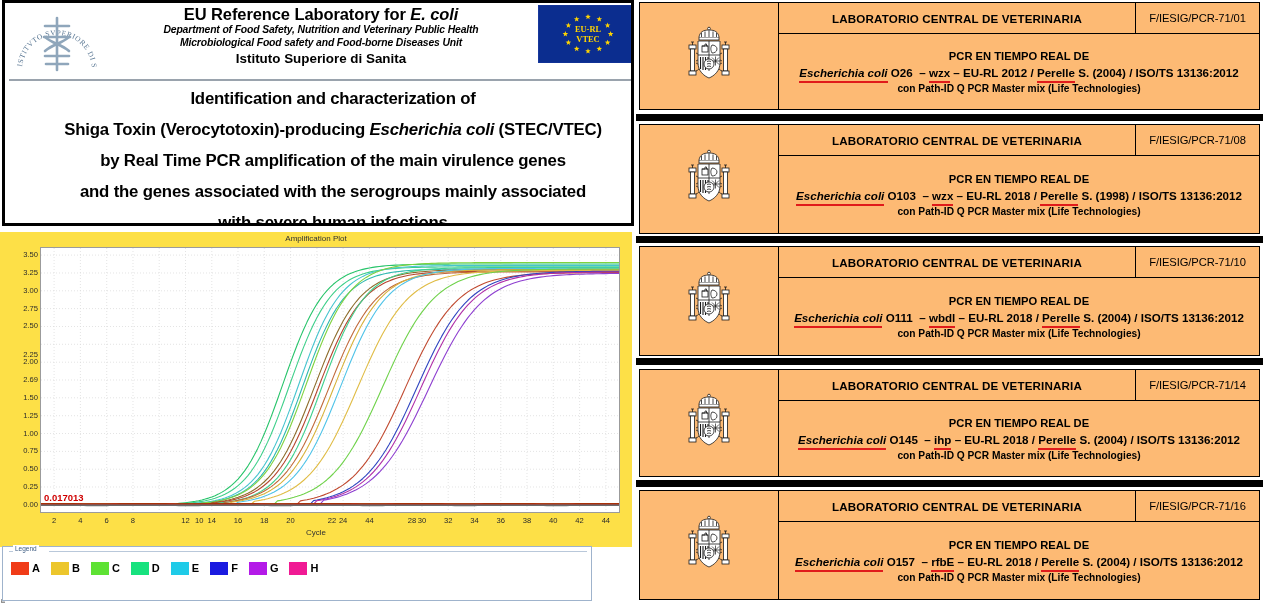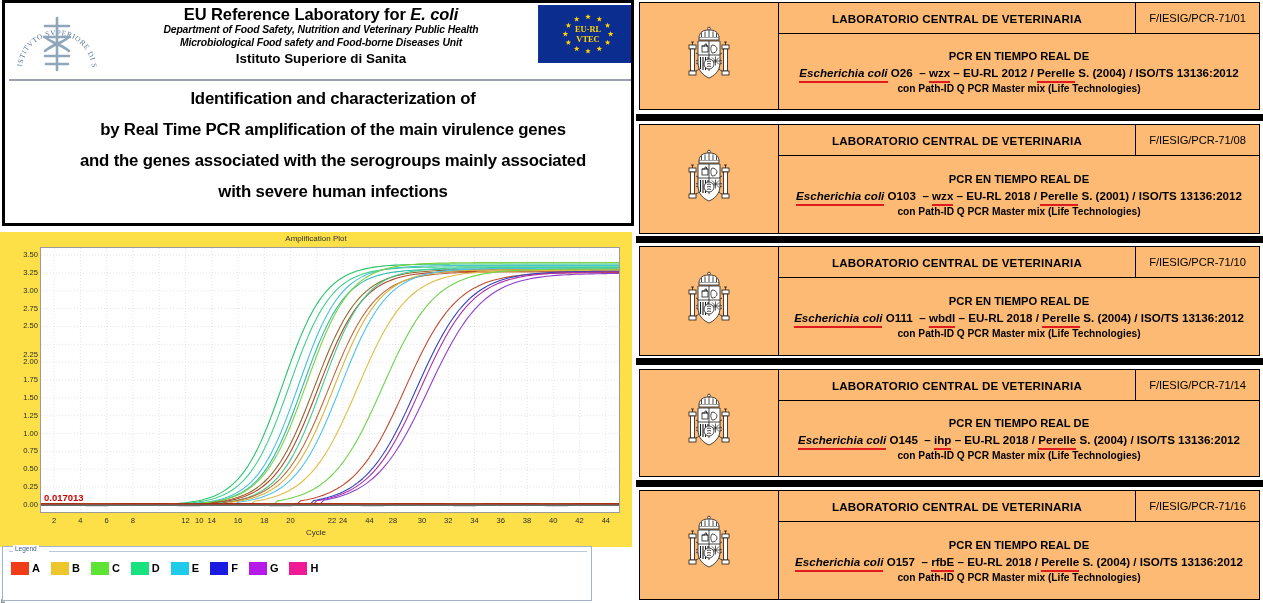--- a/index.html
+++ b/index.html
@@ -219,38 +219,39 @@
             <text x="50" y="27" text-anchor="middle" font-family="Liberation Serif, serif" font-size="8.6" font-weight="bold" fill="#ffd400">EU-RL</text>
             <text x="50" y="37" text-anchor="middle" font-family="Liberation Serif, serif" font-size="8.6" font-weight="bold" fill="#ffd400">VTEC</text>
           </svg>
         </div>
 
         <div id="head-rule"></div>
       </div>
 
       <div id="title-body">
         <div class="tline">Identification and characterization of</div>
+        <div class="tline"><span>Shiga Toxin (Verocytotoxin)-producing </span><i>Escherichia coli</i><span> (STEC/VTEC)</span></div>
         <div class="tline">by Real Time PCR amplification of the main virulence genes</div>
         <div class="tline">and the genes associated with the serogroups mainly associated</div>
         <div class="tline">with severe human infections</div>
       </div>
     </div>
 
     <div id="chart-card">
       <div id="chart-title">Amplification Plot</div>
       <div id="ylabel">ΔRn</div>
       <div id="ytick-wrap">
           <div class="ytick" style="top: 3.13514px;">3.50</div>
           <div class="ytick" style="top: 20.973px;">3.25</div>
           <div class="ytick" style="top: 38.8108px;">3.00</div>
           <div class="ytick" style="top: 56.6486px;">2.75</div>
           <div class="ytick" style="top: 74.4865px;">2.50</div>
           <div class="ytick" style="top: 103px;">2.25</div>
           <div class="ytick" style="top: 110.162px;">2.00</div>
-          <div class="ytick" style="top: 128px;">1.75</div>
+          <div class="ytick" style="top: 128px;">2.69</div>
           <div class="ytick" style="top: 145.838px;">1.50</div>
           <div class="ytick" style="top: 163.676px;">1.25</div>
           <div class="ytick" style="top: 181.514px;">1.00</div>
           <div class="ytick" style="top: 199.351px;">0.75</div>
           <div class="ytick" style="top: 217.189px;">0.50</div>
           <div class="ytick" style="top: 235.027px;">0.25</div>
           <div class="ytick" style="top: 252.865px;">0.00</div>
         </div>
       <div id="plot-frame">
         <svg id="plot-svg" width="578" height="264" viewBox="0 0 578 264">
@@ -322,21 +323,21 @@
           <div class="xtick" style="left: 92.9545px;">8</div>
           <div class="xtick" style="left: 119.227px; margin-left: 40px;">10</div>
           <div class="xtick" style="left: 145.5px;">12</div>
           <div class="xtick" style="left: 171.773px;">14</div>
           <div class="xtick" style="left: 198.045px;">16</div>
           <div class="xtick" style="left: 224.318px;">18</div>
           <div class="xtick" style="left: 250.591px;">20</div>
           <div class="xtick" style="left: 292px;">22</div>
           <div class="xtick" style="left: 303.136px;">24</div>
           <div class="xtick" style="left: 329.409px;">44</div>
-          <div class="xtick" style="left: 353px;">28</div>
+          <div class="xtick" style="left: 372px;">28</div>
           <div class="xtick" style="left: 381.955px;">30</div>
           <div class="xtick" style="left: 408.227px;">32</div>
           <div class="xtick" style="left: 434.5px;">34</div>
           <div class="xtick" style="left: 460.773px;">36</div>
           <div class="xtick" style="left: 487.045px;">38</div>
           <div class="xtick" style="left: 513.318px;">40</div>
           <div class="xtick" style="left: 539.591px;">42</div>
           <div class="xtick" style="left: 565.864px;">44</div>
         </div>
       <div id="xlabel">Cycle</div>
@@ -497,21 +498,21 @@
   </svg>
         </div>
       <div class="text-cell">
         <div class="lab-bar">
           <div class="lab-name">LABORATORIO CENTRAL DE VETERINARIA</div>
           <div class="lab-code">F/IESIG/PCR-71/08</div>
         </div>
         <div class="assay-cell">
           <div class="assay-l1">PCR EN TIEMPO REAL DE</div>
           <div class="assay-l2">
-            <span class="sq"><i>Escherichia coli</i></span><span>&nbsp;</span><span>O103</span><span>&nbsp; – </span><span class="sq">wzx</span><span> – </span><span>EU-RL 2018</span><span> / </span><span class="sq">Perelle</span><span>&nbsp;</span><span>S. (2001)</span><span> / </span><span>ISO/TS 13136:2012</span>
+            <span class="sq"><i>Escherichia coli</i></span><span>&nbsp;</span><span>O103</span><span>&nbsp; – </span><span class="sq">wzx</span><span> – </span><span>EU-RL 2018</span><span> / </span><span class="sq">Perelle</span><span>&nbsp;</span><span>S. (1998)</span><span> / </span><span>ISO/TS 13136:2012</span>
           </div>
           <div class="assay-l3">con Path-ID Q PCR Master mix (Life Technologies)</div>
         </div>
       </div>
       </div>
       <div class="doc-row" style="top: 246px; height: 110px;">
       <div class="seal-cell">
           <svg class="seal" viewBox="0 0 52 62">
     <g stroke="#1a1a1a" fill="none" stroke-width="0.8">
 

